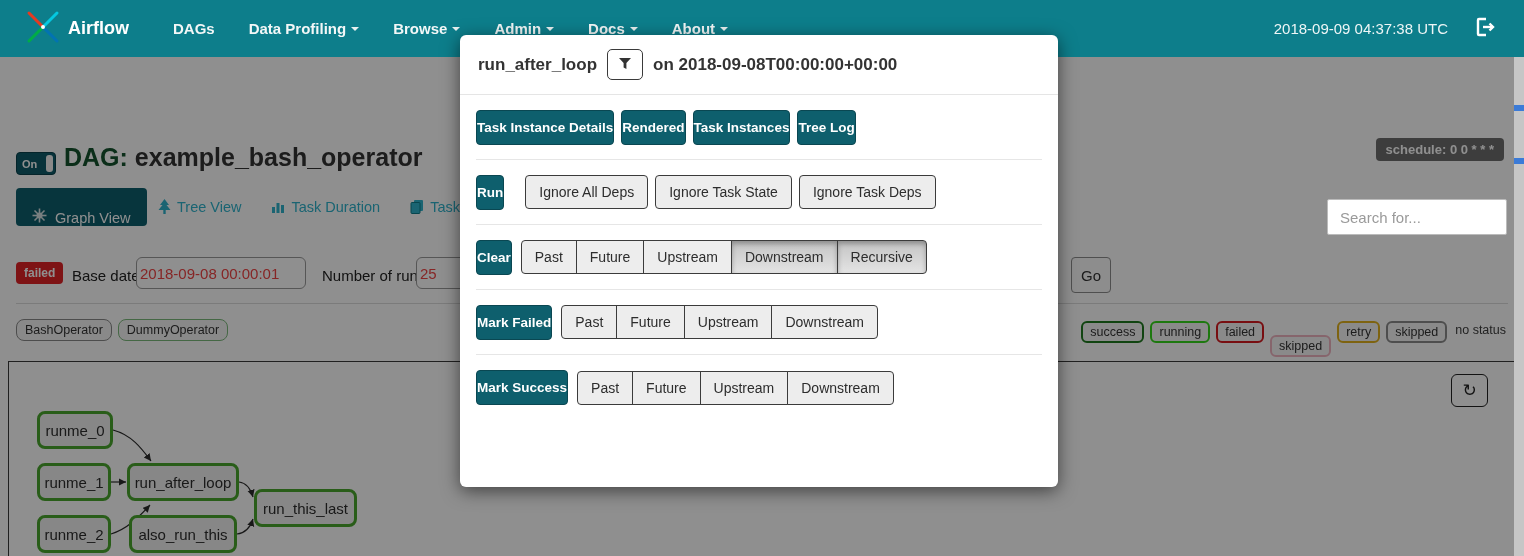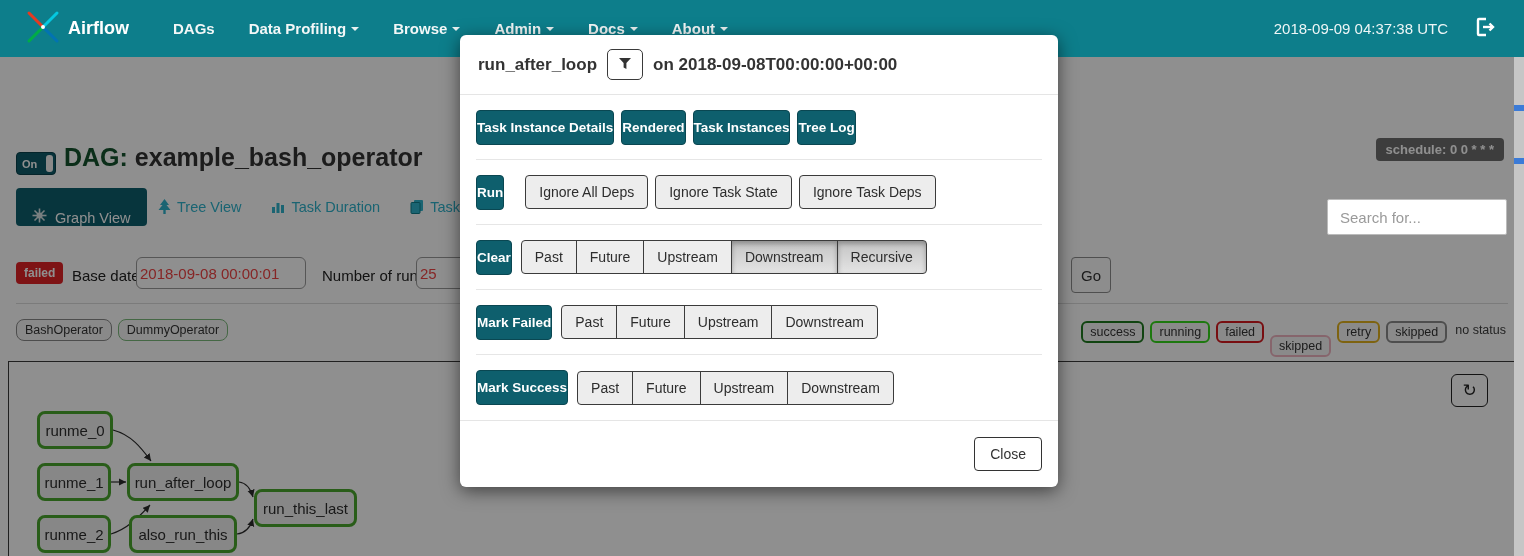--- a/index.html
+++ b/index.html
@@ -321,18 +321,15 @@
     <div class="modal-row last">
       <button class="btn-teal">Mark Success</button>
       <span class="btn-group" style="margin-left:2px;">
         <button class="btn-light">Past</button>
         <button class="btn-light">Future</button>
         <button class="btn-light">Upstream</button>
         <button class="btn-light">Downstream</button>
       </span>
     </div>
 
-    <div class="modal-footer">
-      <button class="close-btn">Close</button>
-    </div>
   </div>
 
 </div>
 
 </body></html>

